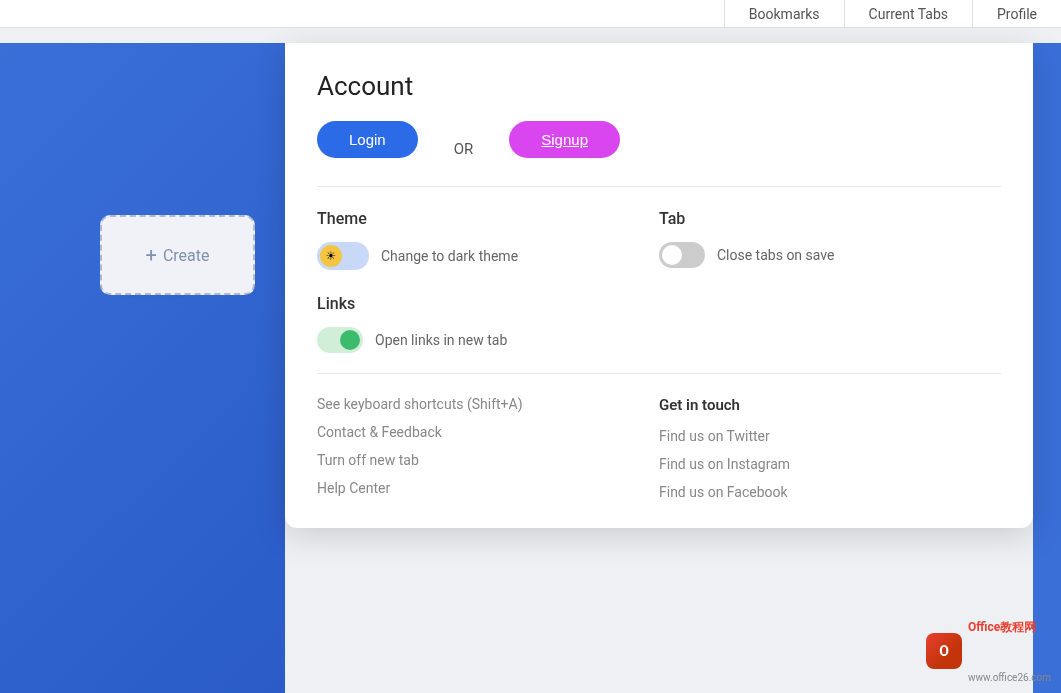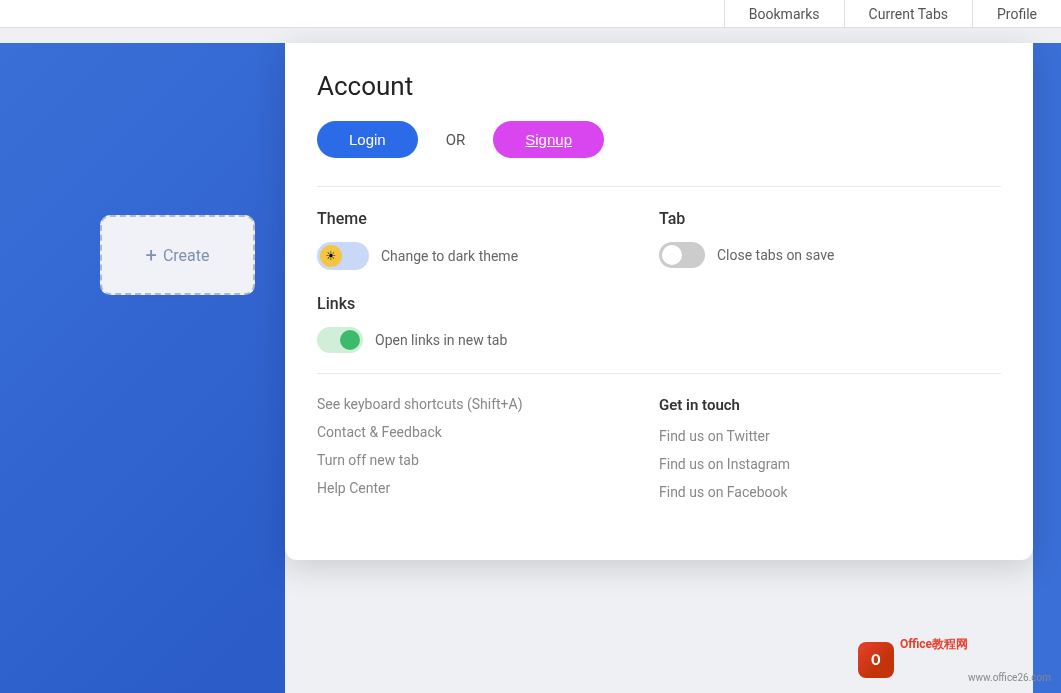--- a/index.html
+++ b/index.html
@@ -94,21 +94,21 @@
     
     .panel-overlay {
       position: absolute;
       top: 43px;
       left: 285px;
       right: 28px;
       background: #fff;
       border-radius: 0 0 12px 12px;
       box-shadow: 0 8px 32px rgba(0,0,0,0.15);
       z-index: 10;
-      padding: 28px 32px 48px 32px;
+      padding: 28px 32px 16px 32px;
     }
 
     
     .blue-right {
       position: absolute;
       top: 43px;
       right: 0;
       width: 28px;
       bottom: 0;
       background: #3a6fd8;
@@ -117,22 +117,22 @@
 
     .panel-title {
       font-size: 26px;
       font-weight: 400;
       color: #222;
       margin-bottom: 20px;
     }
 
     .auth-row {
       display: flex;
-      align-items: center;
-      gap: 28px;
+      align-items: flex-end;
+      gap: 36px;
       margin-bottom: 28px;
     }
 
     .btn-login {
       background: #2c6be8;
       color: #fff;
       border: none;
       border-radius: 50px;
       padding: 10px 32px;
       font-size: 15px;
@@ -311,20 +311,21 @@
       background: linear-gradient(135deg, #e84030 0%, #c4340a 60%);
       border-radius: 8px;
       display: flex;
       align-items: center;
       justify-content: center;
       font-size: 18px;
     }
 
     .watermark-text {
       display: flex;
+      flex-direction: column;
     }
 
     .watermark-line1 {
       font-size: 12px;
       font-weight: 700;
       color: #e84030;
     }
 
     .watermark-line2 {
       font-size: 10px;

